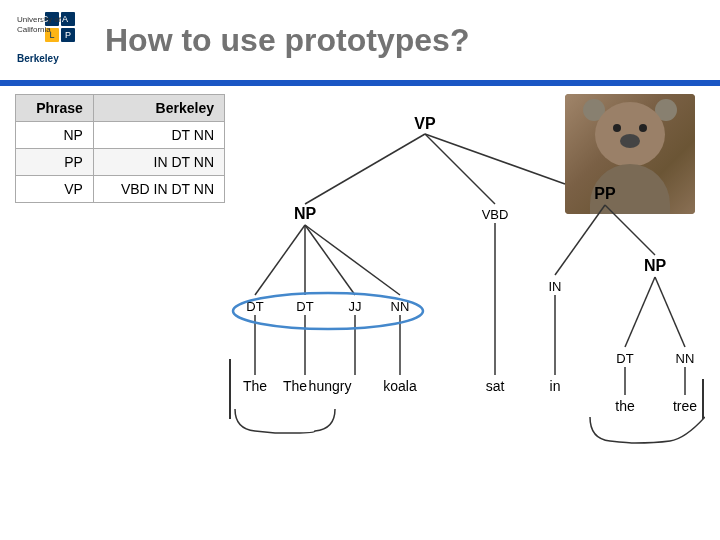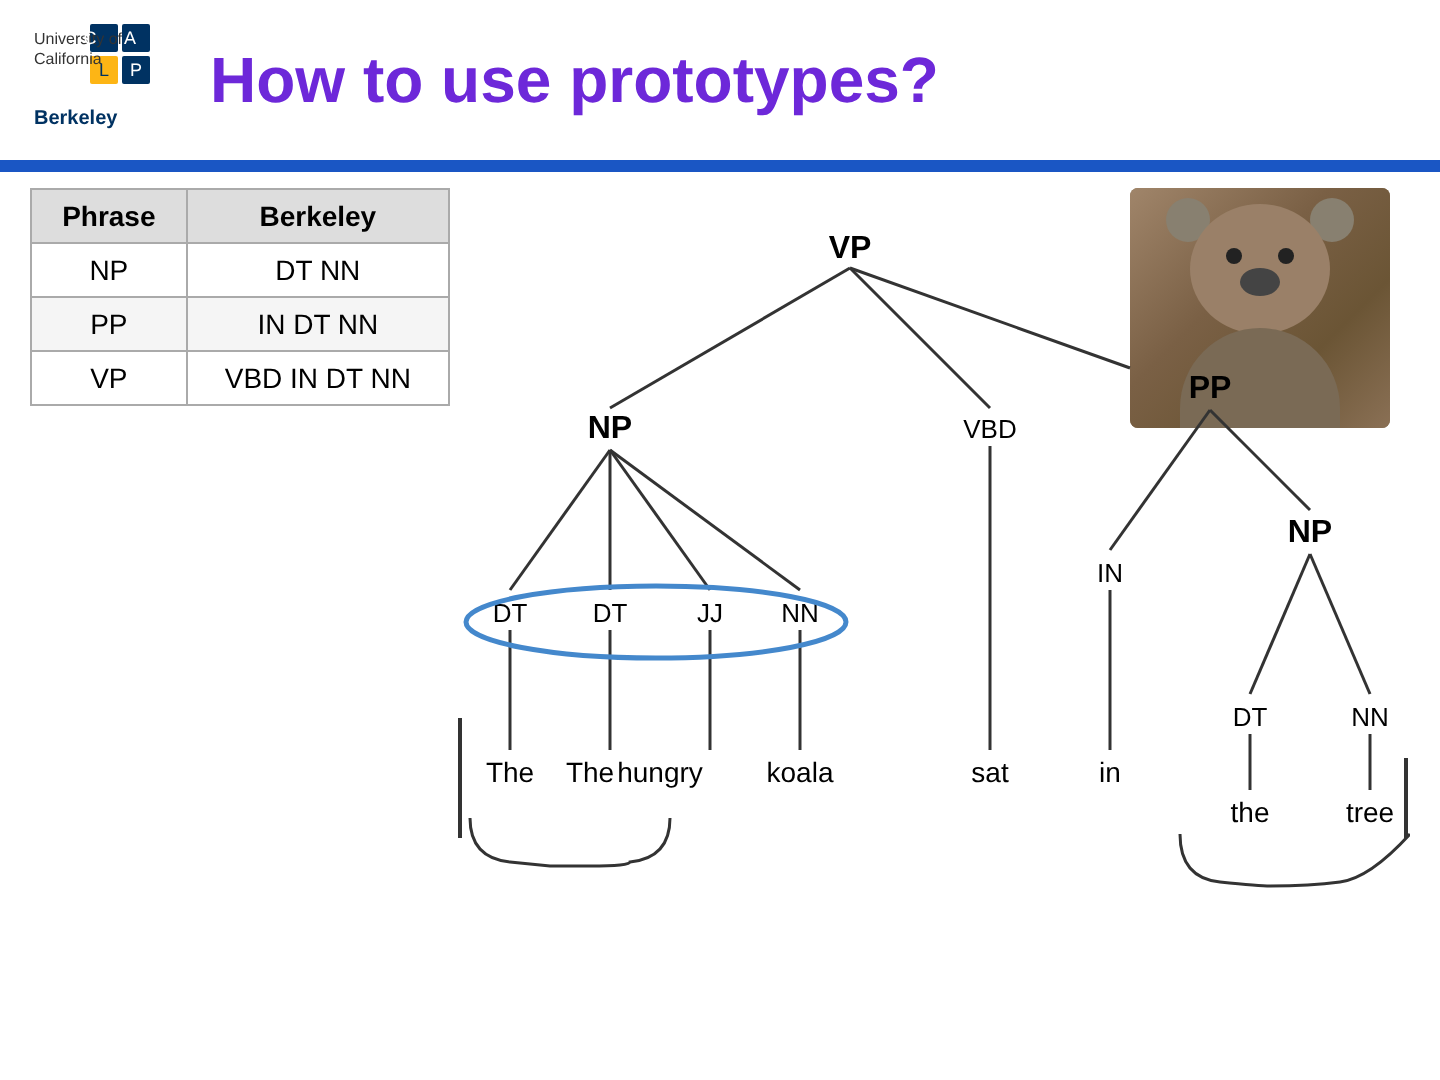--- a/index.html
+++ b/index.html
@@ -29,21 +29,21 @@
       width: 80px;
       height: 60px;
     }
     .title-area {
       flex: 1;
       padding-left: 10px;
     }
     .slide-title {
       font-size: 32px;
       font-weight: bold;
-      color: #6d28d9;
+      color: #737373;
       font-family: Arial, sans-serif;
     }
 
     
     .blue-bar {
       height: 6px;
       background: #1a56c4;
       margin: 0 0 8px 0;
     }
 
@@ -59,21 +59,21 @@
     .phrase-table {
       border-collapse: collapse;
       font-size: 14px;
       width: 210px;
       flex-shrink: 0;
       align-self: flex-start;
     }
     .phrase-table th, .phrase-table td {
       border: 1px solid #aaa;
       padding: 5px 10px;
-      text-align: center;
+      text-align: right;
     }
     .phrase-table th {
       background: #ddd;
       font-weight: bold;
     }
     .phrase-table tr:nth-child(even) td {
       background: #f5f5f5;
     }
 
     

